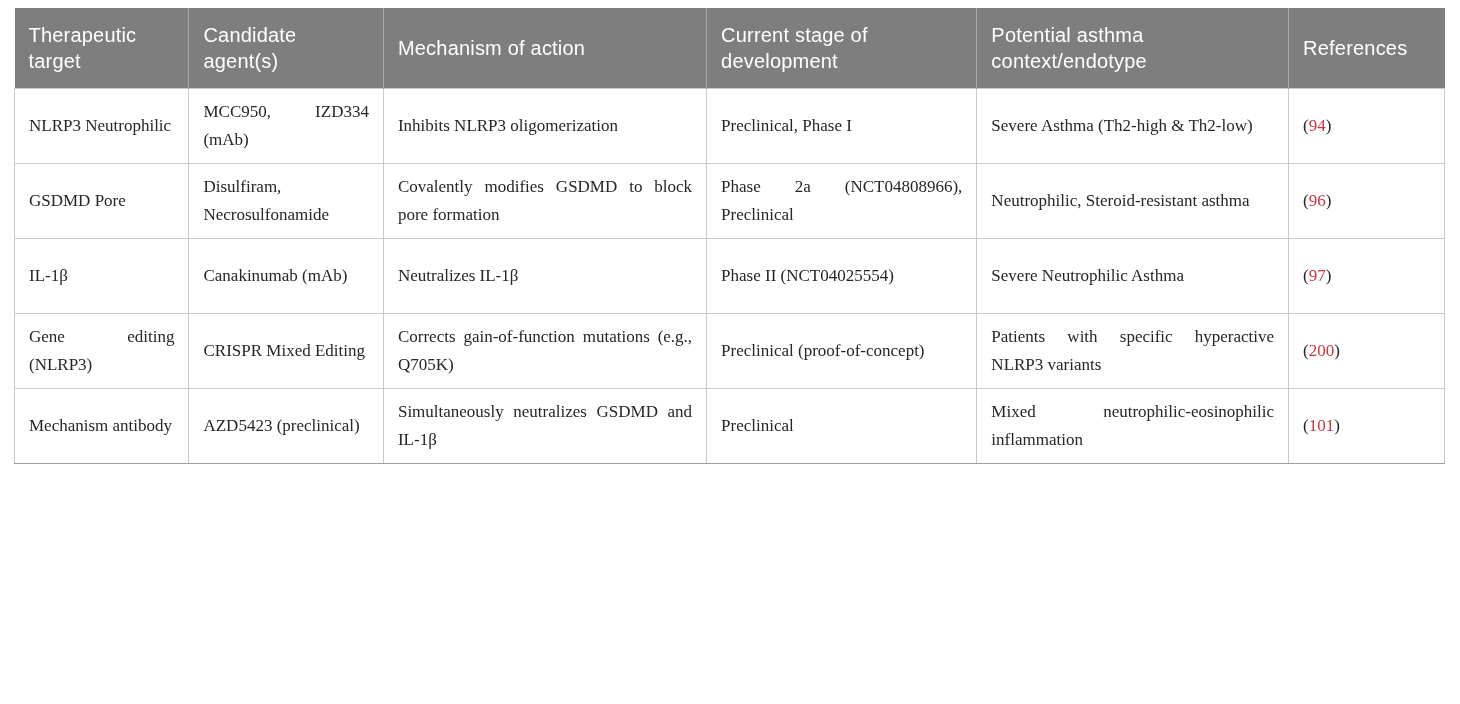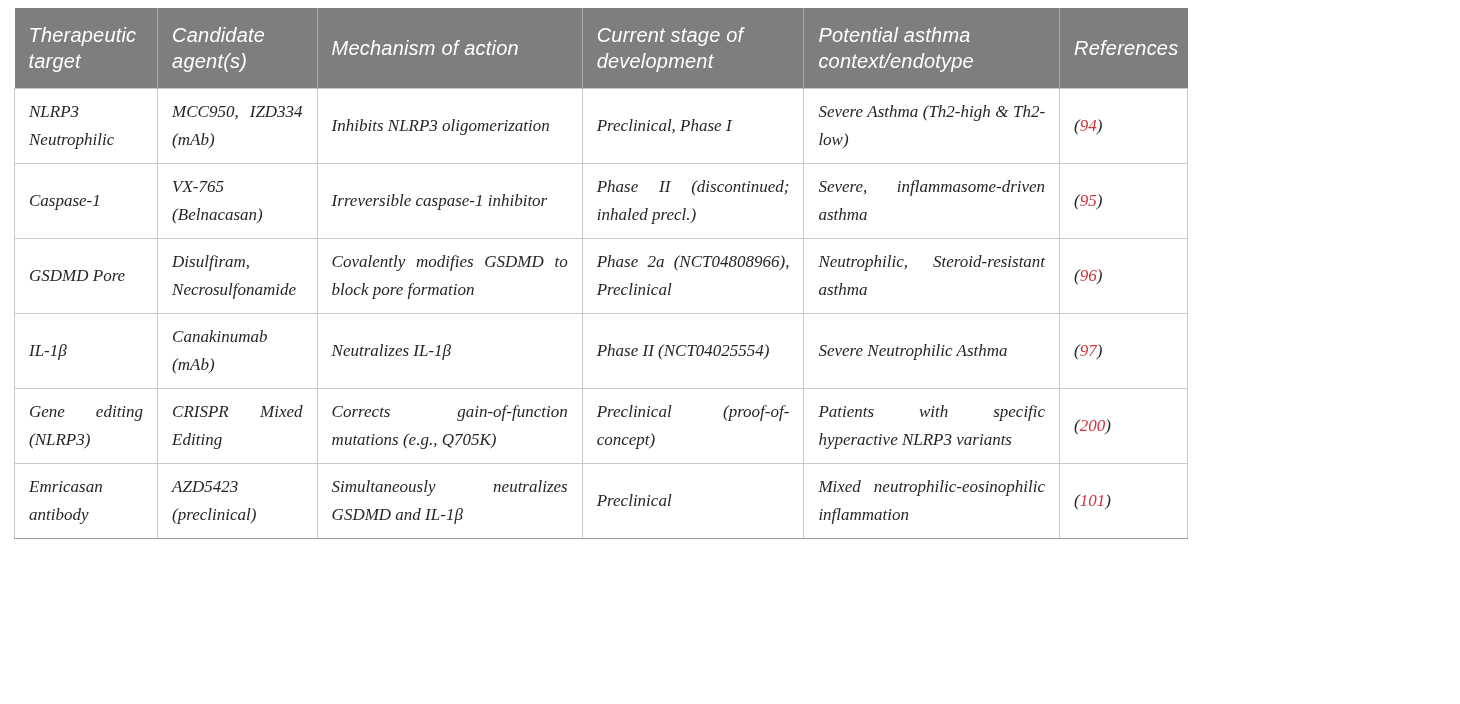--- a/index.html
+++ b/index.html
@@ -10,22 +10,21 @@
   body {
     width: 1460px;
     height: 704px;
     position: relative;
     font-family: "Liberation Sans", sans-serif;
   }
   .table-wrap {
     position: absolute;
     left: 14px;
     top: 8px;
-    width: 1174px;
-    font-style: italic;
+    width: 1431px;
   }
   table.pyro-table {
     width: 100%;
     border-collapse: collapse;
     table-layout: fixed;
   }
   
   col.c1 { width: 12.2%; }
   col.c2 { width: 13.6%; }
   col.c3 { width: 22.6%; }
@@ -97,28 +96,20 @@
 
       <tr>
         <td>NLRP3 Neutrophilic</td>
         <td>MCC950, IZD334 (mAb)</td>
         <td>Inhibits NLRP3 oligomerization</td>
         <td>Preclinical, Phase I</td>
         <td>Severe Asthma (Th2-high &amp; Th2-low)</td>
         <td class="ref-cell"><span class="paren">(</span><span class="ref-num">94</span><span class="paren">)</span></td>
       </tr>
 
-      <tr>
-        <td>Caspase-1</td>
-        <td>VX-765 (Belnacasan)</td>
-        <td>Irreversible caspase-1 inhibitor</td>
-        <td>Phase II (discontinued; inhaled precl.)</td>
-        <td>Severe, inflammasome-driven asthma</td>
-        <td class="ref-cell"><span class="paren">(</span><span class="ref-num">95</span><span class="paren">)</span></td>
-      </tr>
 
       <tr>
         <td>GSDMD Pore</td>
         <td>Disulfiram, Necrosulfonamide</td>
         <td>Covalently modifies GSDMD to block pore formation</td>
         <td>Phase 2a (NCT04808966), Preclinical</td>
         <td>Neutrophilic, Steroid-resistant asthma</td>
         <td class="ref-cell"><span class="paren">(</span><span class="ref-num">96</span><span class="paren">)</span></td>
       </tr>
 
@@ -136,21 +127,21 @@
       <tr>
         <td>Gene editing (NLRP3)</td>
         <td>CRISPR Mixed Editing</td>
         <td>Corrects gain-of-function mutations (e.g., Q705K)</td>
         <td>Preclinical (proof-of-concept)</td>
         <td>Patients with specific hyperactive NLRP3 variants</td>
         <td class="ref-cell"><span class="paren">(</span><span class="ref-num">200</span><span class="paren">)</span></td>
       </tr>
 
       <tr>
-        <td>Emricasan antibody</td>
+        <td>Mechanism antibody</td>
         <td>AZD5423 (preclinical)</td>
         <td>Simultaneously neutralizes GSDMD and IL-1β</td>
         <td>Preclinical</td>
         <td>Mixed neutrophilic-eosinophilic inflammation</td>
         <td class="ref-cell"><span class="paren">(</span><span class="ref-num">101</span><span class="paren">)</span></td>
       </tr>
 
     </tbody>
   </table>
 </div>

